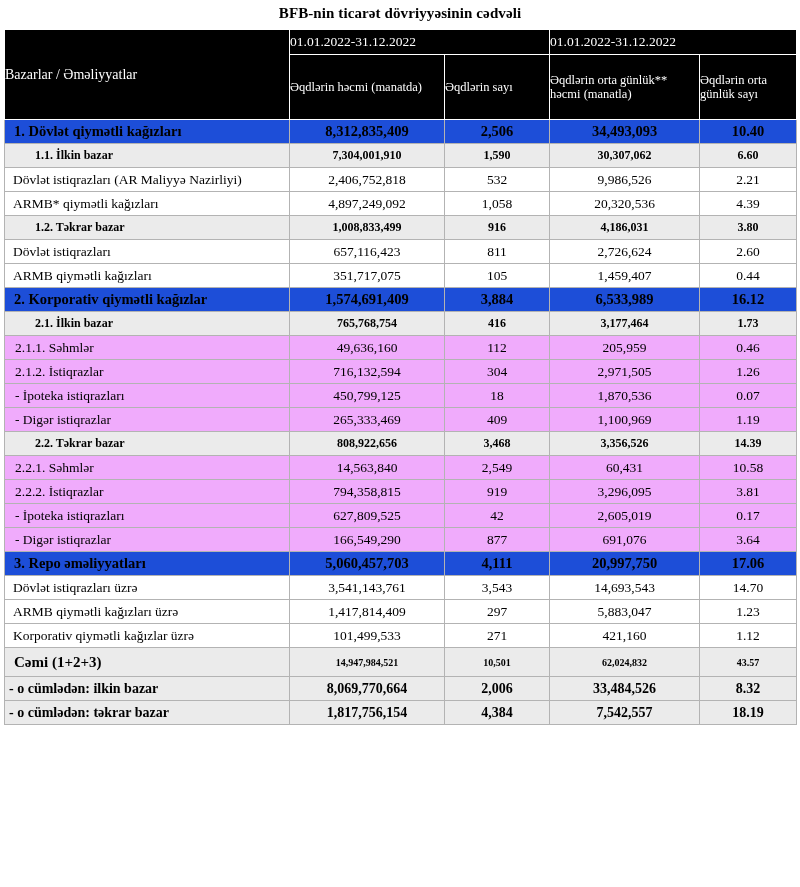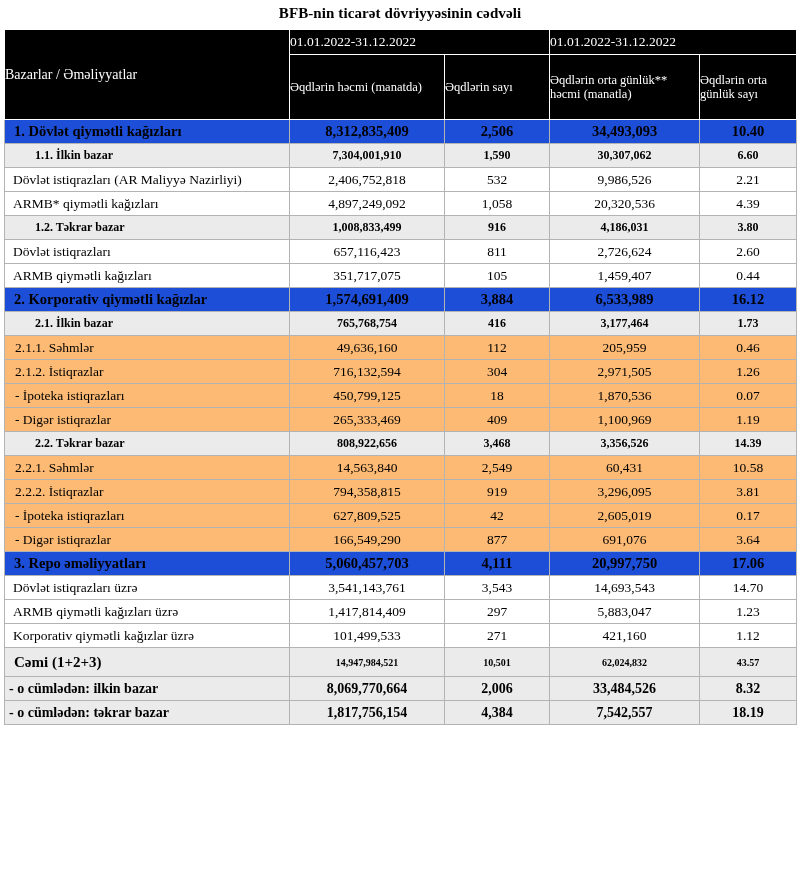--- a/index.html
+++ b/index.html
@@ -87,21 +87,21 @@
     font-weight: bold;
     font-size: 12px;
   }
   tr.lvl1 td.label { padding-left: 30px; }
   tr.lvl2 td {
     background: #ffffff;
     font-weight: normal;
   }
   tr.lvl2 td.label { padding-left: 8px; margin-top: 8px; }
   tr.lvl3 td {
-    background: #fdba74;
+    background: #f0abfc;
     font-weight: normal;
   }
   tr.lvl3 td.label { padding-left: 10px; }
   tr.total td {
     background: #ebebeb;
     font-weight: bold;
     font-size: 10px;
     height: 28px;
   }
   tr.total td.label { padding-left: 9px; font-size: 15px; }

